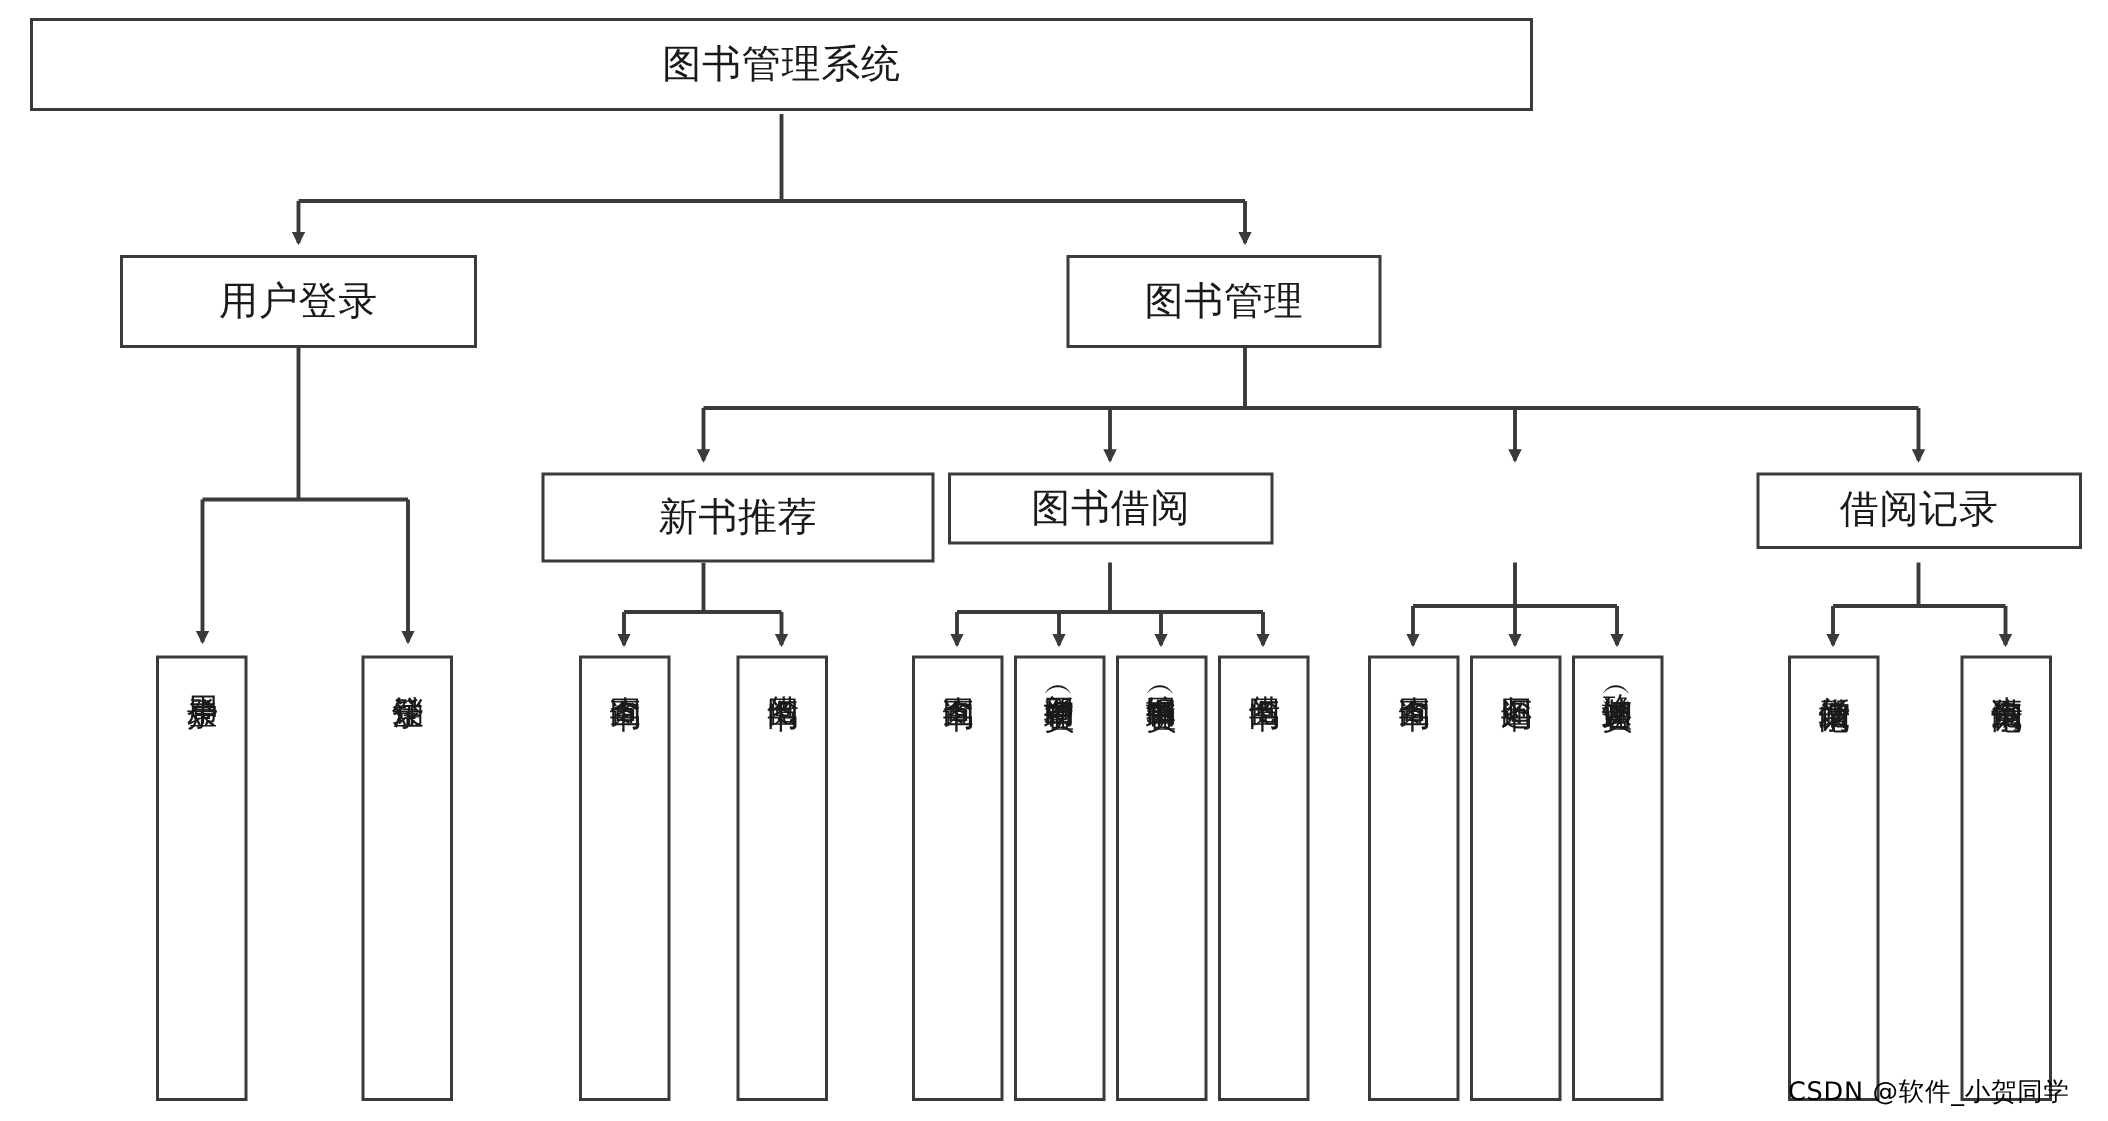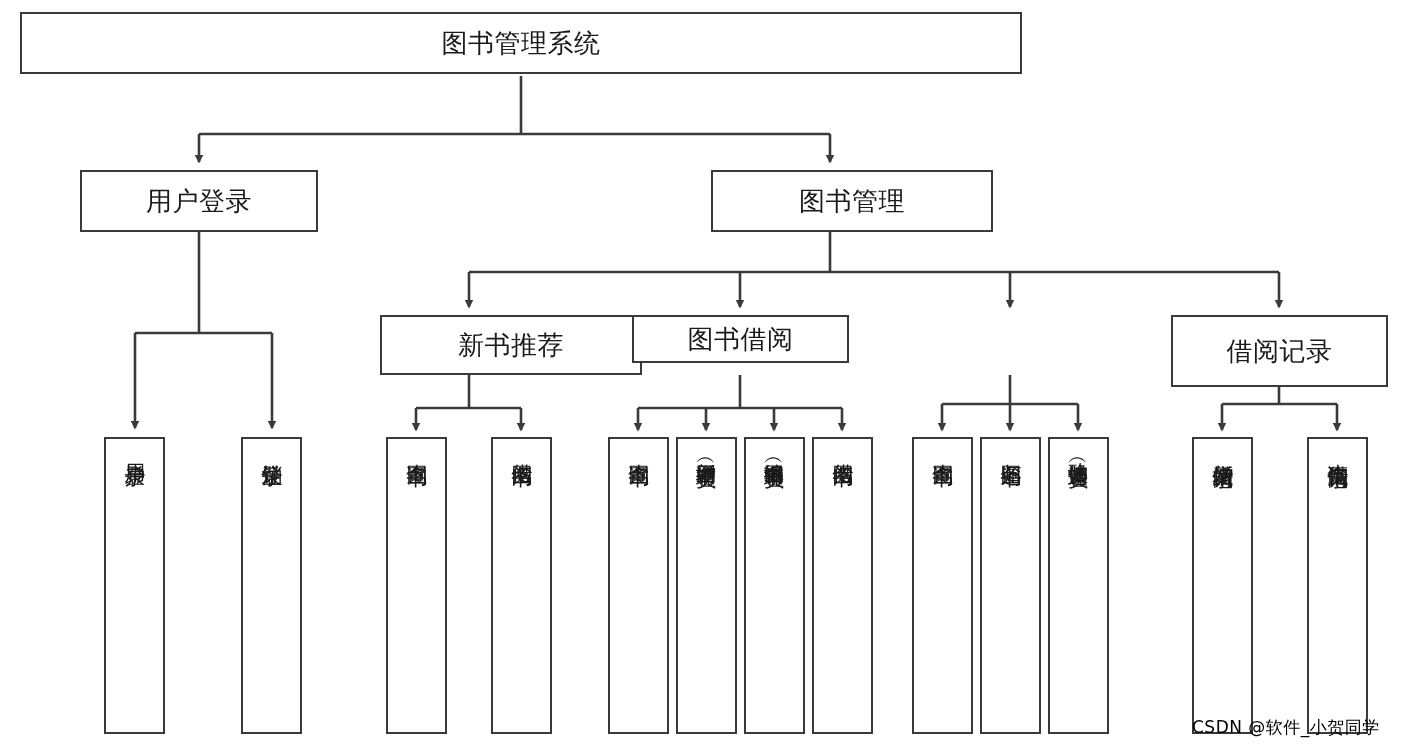--- a/index.html
+++ b/index.html
@@ -130,31 +130,31 @@
     </g>
   </svg>
 
   <div class="node horiz" style="left:20px; top:12px; width:1002px; height:62px;">
     <span class="label">图书管理系统</span>
   </div>
 
   <div class="node horiz" style="left:80px; top:170px; width:238px; height:62px;">
     <span class="label">用户登录</span>
   </div>
-  <div class="node horiz" style="left:711px; top:170px; width:282px; height:62px;justify-content:center;">
+  <div class="node horiz" style="left:711px; top:170px; width:210px; height:62px;justify-content:center;">
     <span class="label">图书管理</span>
   </div>
 
-  <div class="node horiz" style="left:380px; top:315px; width:262px; height:60px;">
+  <div class="node horiz" style="left:361px; top:315px; width:262px; height:60px;">
     <span class="label">新书推荐</span>
   </div>
   <div class="node horiz" style="left:632px; top:315px; width:217px; height:48px;">
     <span class="label">图书借阅</span>
   </div>
-  <div class="node horiz" style="left:1171px; top:315px; width:217px; height:72px;">
+  <div class="node horiz" style="left:1171px; top:315px; width:217px; height:51px;">
     <span class="label">借阅记录</span>
   </div>
 
   <div class="node vert" style="left:104px; top:437px; width:61px; height:297px;">
     <span class="label">用户登录</span>
   </div>
   <div class="node vert" style="left:241px; top:437px; width:61px; height:297px;">
     <span class="label">注销登录</span>
   </div>
 

